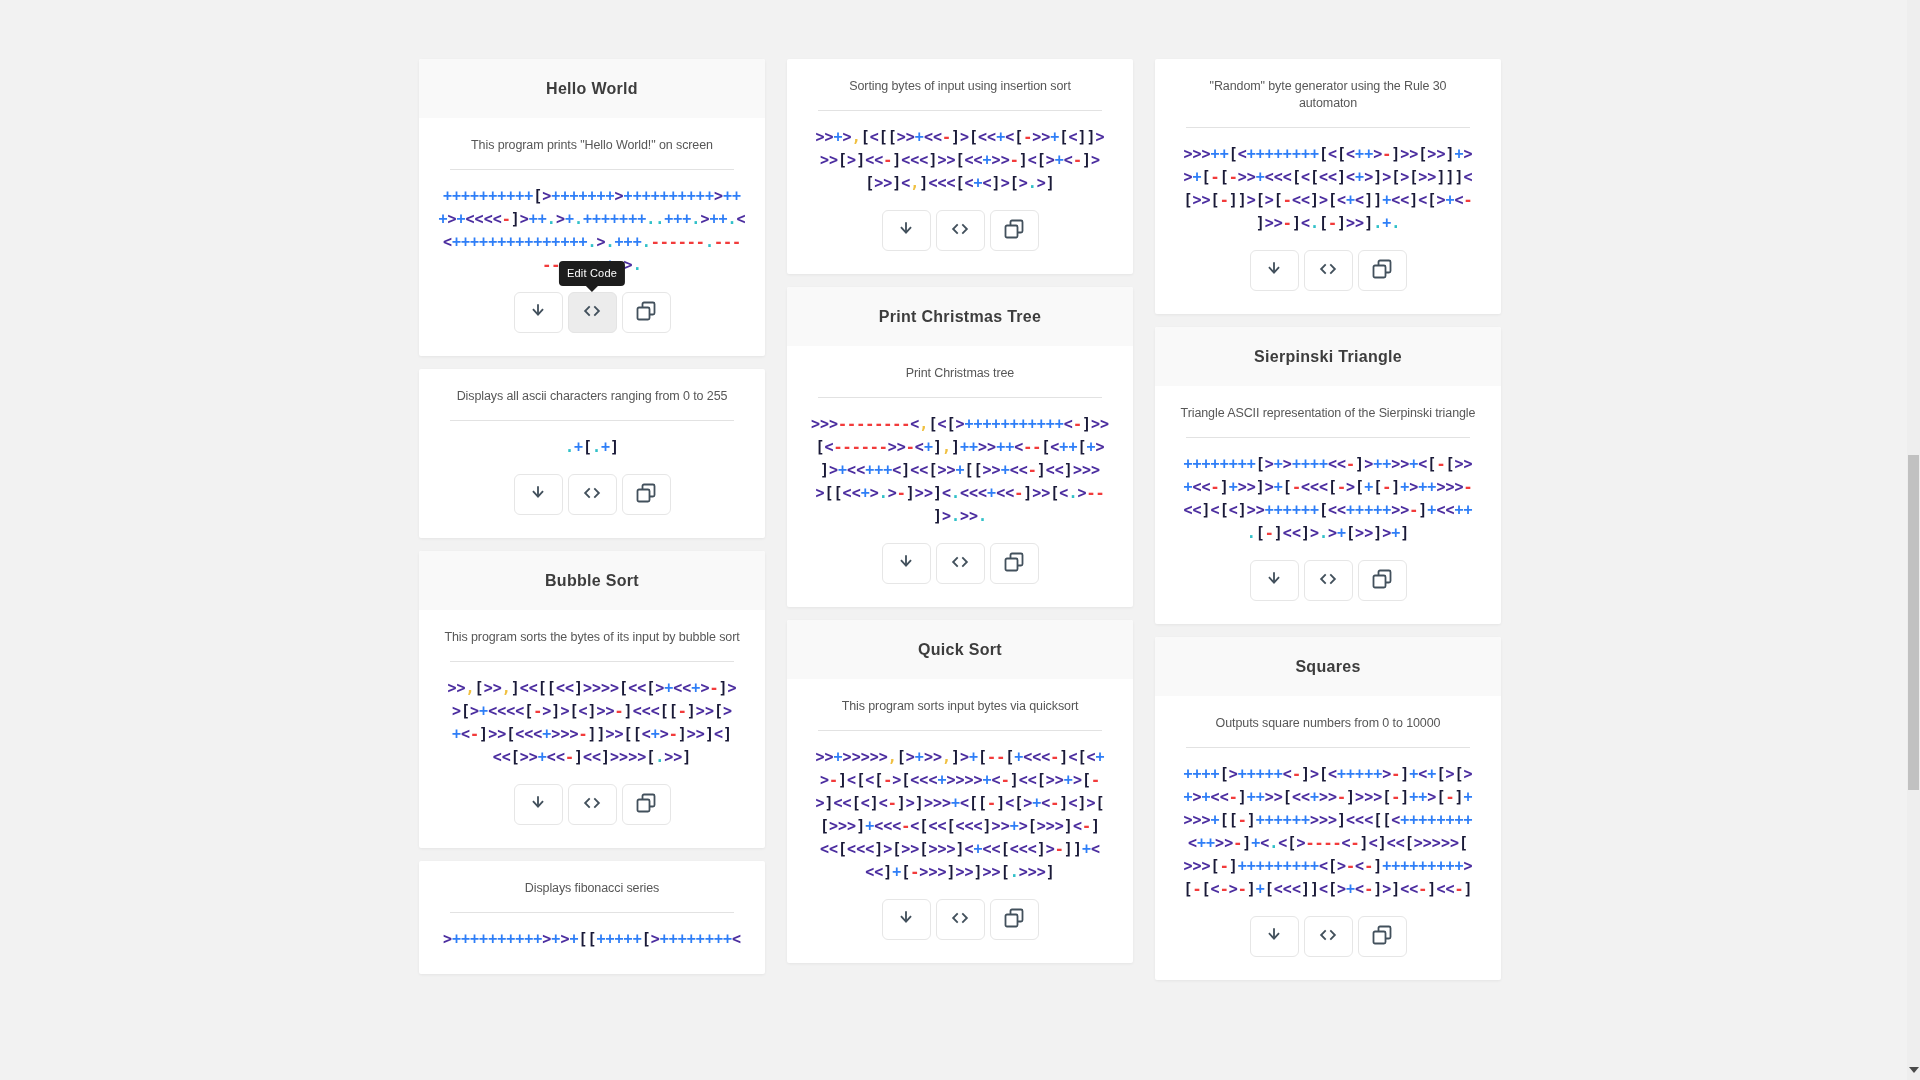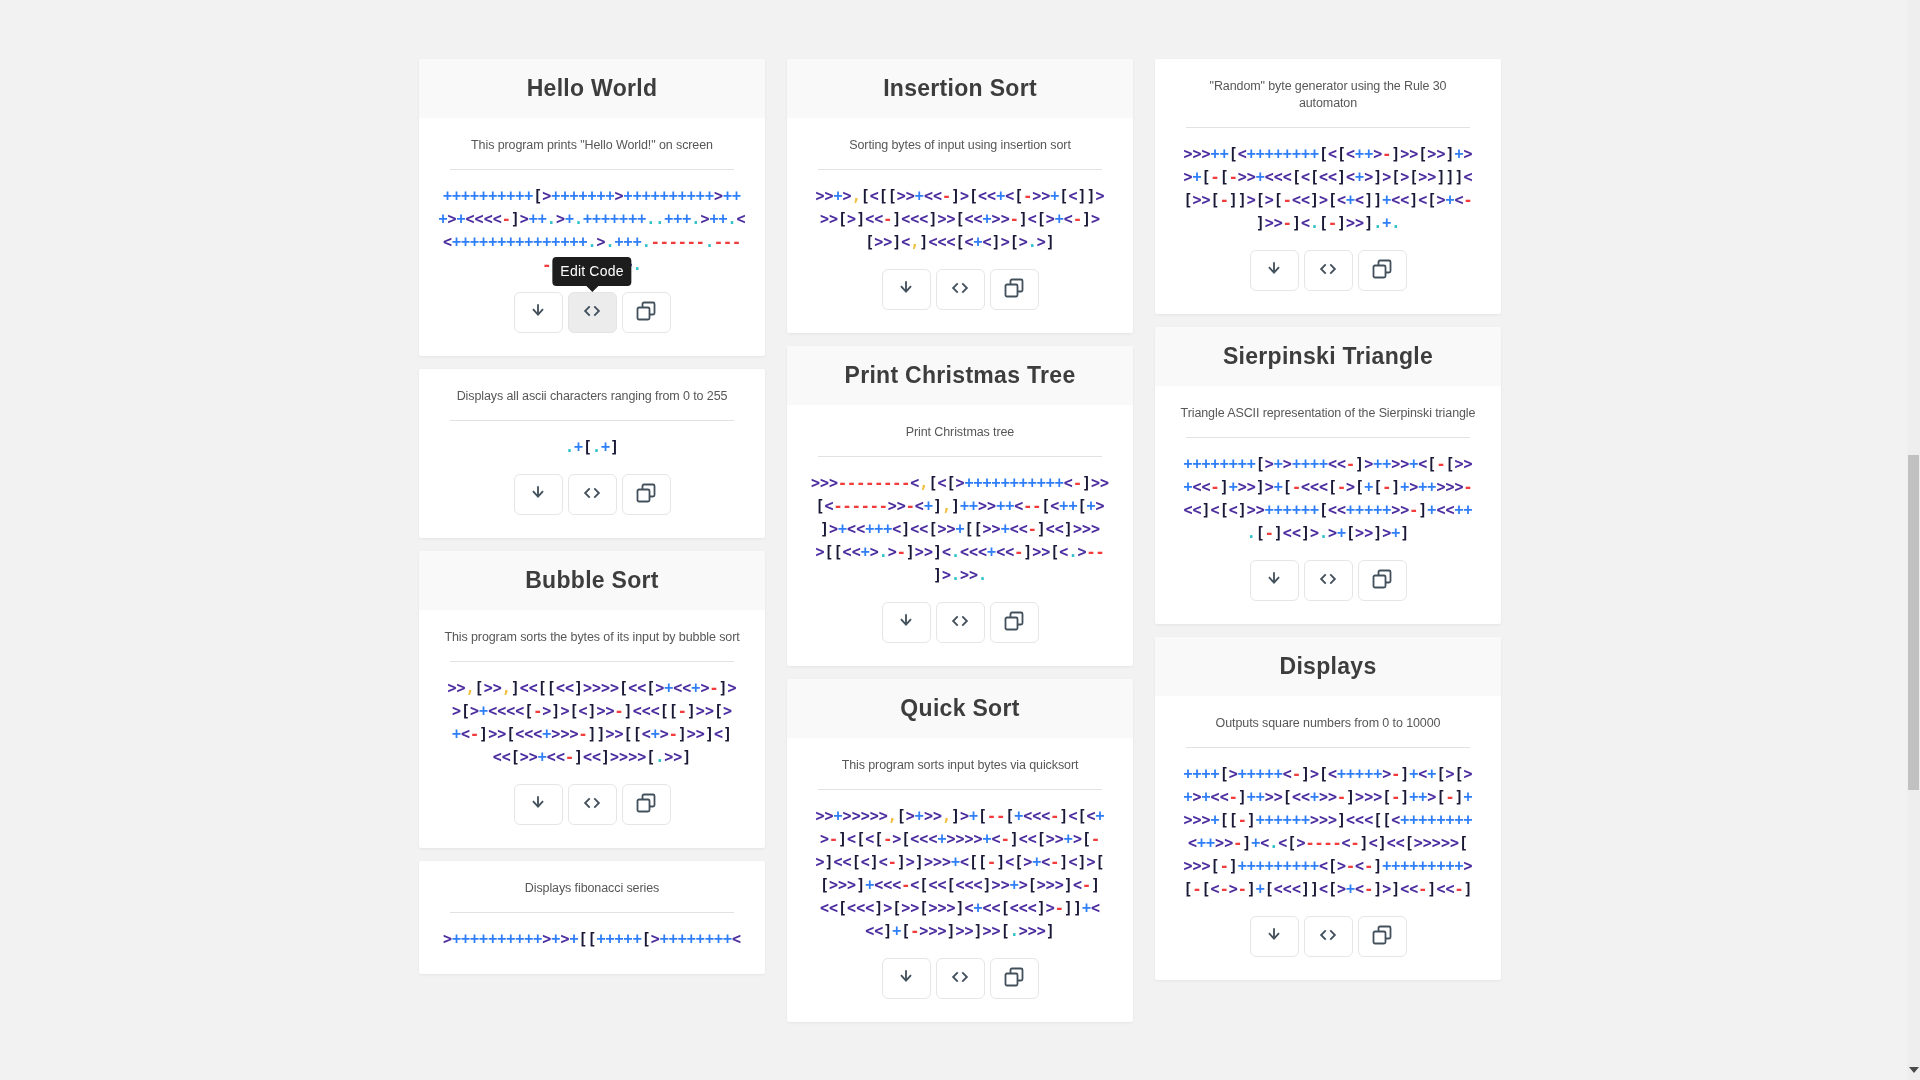--- a/index.html
+++ b/index.html
@@ -32,21 +32,21 @@
   .card-header {
     background: var(--header_bg, #f9f9f9);
     height: 59px;
     display: flex;
     align-items: center;
     justify-content: center;
     border-radius: 2px 2px 0 0;
   }
   .card-title {
     margin: 0;
-    font-size: 23px;
+    font-size: 16px;
     font-weight: 600;
     color: #3d3d3d;
     letter-spacing: 0.3px;
   }
   .card-body {
     padding: 19px 16px 23px;
     text-align: center;
   }
   .desc {
     margin: 0 auto;
@@ -98,21 +98,21 @@
     background: #ececec;
     border-color: #e4e4e4;
   }
   .tooltip {
     position: absolute;
     bottom: 47px;
     left: 50%;
     transform: translateX(-50%);
     background: var(--tooltip_bg, #1d1d1d);
     color: #fff;
-    font-size: 14px;
+    font-size: 11px;
     letter-spacing: 0.2px;
     padding: 6px 8px 7px;
     border-radius: 4px;
     white-space: nowrap;
     z-index: 5;
   }
   .tooltip::after {
     content: "";
     position: absolute;
     top: 100%;
@@ -280,23 +280,20 @@
             <div class="code-line"><span class="c-ptr">&gt;</span><span class="c-plus">+</span><span class="c-plus">+</span><span class="c-plus">+</span><span class="c-plus">+</span><span class="c-plus">+</span><span class="c-plus">+</span><span class="c-plus">+</span><span class="c-plus">+</span><span class="c-plus">+</span><span class="c-plus">+</span><span class="c-ptr">&gt;</span><span class="c-plus">+</span><span class="c-ptr">&gt;</span><span class="c-plus">+</span><span class="c-br">[</span><span class="c-br">[</span><span class="c-plus">+</span><span class="c-plus">+</span><span class="c-plus">+</span><span class="c-plus">+</span><span class="c-plus">+</span><span class="c-br">[</span><span class="c-ptr">&gt;</span><span class="c-plus">+</span><span class="c-plus">+</span><span class="c-plus">+</span><span class="c-plus">+</span><span class="c-plus">+</span><span class="c-plus">+</span><span class="c-plus">+</span><span class="c-plus">+</span><span class="c-ptr">&lt;</span></div>
           </div>
       </div>
     </section>
 
   </div>
 
   <div class="col">
 
     <section class="card">
-      <header class="card-header">
-        <h2 class="card-title">Insertion Sort</h2>
-      </header>
       <div class="card-body">
         <p class="desc">Sorting bytes of input using insertion sort</p>
         <hr class="divider">
         <div class="code">
             <div class="code-line"><span class="c-ptr">&gt;</span><span class="c-ptr">&gt;</span><span class="c-plus">+</span><span class="c-ptr">&gt;</span><span class="c-comma">,</span><span class="c-br">[</span><span class="c-ptr">&lt;</span><span class="c-br">[</span><span class="c-br">[</span><span class="c-ptr">&gt;</span><span class="c-ptr">&gt;</span><span class="c-plus">+</span><span class="c-ptr">&lt;</span><span class="c-ptr">&lt;</span><span class="c-minus">-</span><span class="c-br">]</span><span class="c-ptr">&gt;</span><span class="c-br">[</span><span class="c-ptr">&lt;</span><span class="c-ptr">&lt;</span><span class="c-plus">+</span><span class="c-ptr">&lt;</span><span class="c-br">[</span><span class="c-minus">-</span><span class="c-ptr">&gt;</span><span class="c-ptr">&gt;</span><span class="c-plus">+</span><span class="c-br">[</span><span class="c-ptr">&lt;</span><span class="c-br">]</span><span class="c-br">]</span><span class="c-ptr">&gt;</span></div>
             <div class="code-line"><span class="c-ptr">&gt;</span><span class="c-ptr">&gt;</span><span class="c-br">[</span><span class="c-ptr">&gt;</span><span class="c-br">]</span><span class="c-ptr">&lt;</span><span class="c-ptr">&lt;</span><span class="c-minus">-</span><span class="c-br">]</span><span class="c-ptr">&lt;</span><span class="c-ptr">&lt;</span><span class="c-ptr">&lt;</span><span class="c-br">]</span><span class="c-ptr">&gt;</span><span class="c-ptr">&gt;</span><span class="c-br">[</span><span class="c-ptr">&lt;</span><span class="c-ptr">&lt;</span><span class="c-plus">+</span><span class="c-ptr">&gt;</span><span class="c-ptr">&gt;</span><span class="c-minus">-</span><span class="c-br">]</span><span class="c-ptr">&lt;</span><span class="c-br">[</span><span class="c-ptr">&gt;</span><span class="c-plus">+</span><span class="c-ptr">&lt;</span><span class="c-minus">-</span><span class="c-br">]</span><span class="c-ptr">&gt;</span></div>
             <div class="code-line"><span class="c-br">[</span><span class="c-ptr">&gt;</span><span class="c-ptr">&gt;</span><span class="c-br">]</span><span class="c-ptr">&lt;</span><span class="c-comma">,</span><span class="c-br">]</span><span class="c-ptr">&lt;</span><span class="c-ptr">&lt;</span><span class="c-ptr">&lt;</span><span class="c-br">[</span><span class="c-ptr">&lt;</span><span class="c-plus">+</span><span class="c-ptr">&lt;</span><span class="c-br">]</span><span class="c-ptr">&gt;</span><span class="c-br">[</span><span class="c-ptr">&gt;</span><span class="c-dot">.</span><span class="c-ptr">&gt;</span><span class="c-br">]</span></div>
           </div>
         <div class="actions">
           <button class="btn">
@@ -494,21 +491,21 @@
                   <rect x="3.5" y="8.5" width="12" height="12" rx="1.5" fill="#ffffff"></rect>
                 </svg>
             </span>
           </button>
         </div>
       </div>
     </section>
 
     <section class="card">
       <header class="card-header">
-        <h2 class="card-title">Displays</h2>
+        <h2 class="card-title">Squares</h2>
       </header>
       <div class="card-body">
         <p class="desc">Outputs square numbers from 0 to 10000</p>
         <hr class="divider">
         <div class="code">
             <div class="code-line"><span class="c-plus">+</span><span class="c-plus">+</span><span class="c-plus">+</span><span class="c-plus">+</span><span class="c-br">[</span><span class="c-ptr">&gt;</span><span class="c-plus">+</span><span class="c-plus">+</span><span class="c-plus">+</span><span class="c-plus">+</span><span class="c-plus">+</span><span class="c-ptr">&lt;</span><span class="c-minus">-</span><span class="c-br">]</span><span class="c-ptr">&gt;</span><span class="c-br">[</span><span class="c-ptr">&lt;</span><span class="c-plus">+</span><span class="c-plus">+</span><span class="c-plus">+</span><span class="c-plus">+</span><span class="c-plus">+</span><span class="c-ptr">&gt;</span><span class="c-minus">-</span><span class="c-br">]</span><span class="c-plus">+</span><span class="c-ptr">&lt;</span><span class="c-plus">+</span><span class="c-br">[</span><span class="c-ptr">&gt;</span><span class="c-br">[</span><span class="c-ptr">&gt;</span></div>
             <div class="code-line"><span class="c-plus">+</span><span class="c-ptr">&gt;</span><span class="c-plus">+</span><span class="c-ptr">&lt;</span><span class="c-ptr">&lt;</span><span class="c-minus">-</span><span class="c-br">]</span><span class="c-plus">+</span><span class="c-plus">+</span><span class="c-ptr">&gt;</span><span class="c-ptr">&gt;</span><span class="c-br">[</span><span class="c-ptr">&lt;</span><span class="c-ptr">&lt;</span><span class="c-plus">+</span><span class="c-ptr">&gt;</span><span class="c-ptr">&gt;</span><span class="c-minus">-</span><span class="c-br">]</span><span class="c-ptr">&gt;</span><span class="c-ptr">&gt;</span><span class="c-ptr">&gt;</span><span class="c-br">[</span><span class="c-minus">-</span><span class="c-br">]</span><span class="c-plus">+</span><span class="c-plus">+</span><span class="c-ptr">&gt;</span><span class="c-br">[</span><span class="c-minus">-</span><span class="c-br">]</span><span class="c-plus">+</span></div>
             <div class="code-line"><span class="c-ptr">&gt;</span><span class="c-ptr">&gt;</span><span class="c-ptr">&gt;</span><span class="c-plus">+</span><span class="c-br">[</span><span class="c-br">[</span><span class="c-minus">-</span><span class="c-br">]</span><span class="c-plus">+</span><span class="c-plus">+</span><span class="c-plus">+</span><span class="c-plus">+</span><span class="c-plus">+</span><span class="c-plus">+</span><span class="c-ptr">&gt;</span><span class="c-ptr">&gt;</span><span class="c-ptr">&gt;</span><span class="c-br">]</span><span class="c-ptr">&lt;</span><span class="c-ptr">&lt;</span><span class="c-ptr">&lt;</span><span class="c-br">[</span><span class="c-br">[</span><span class="c-ptr">&lt;</span><span class="c-plus">+</span><span class="c-plus">+</span><span class="c-plus">+</span><span class="c-plus">+</span><span class="c-plus">+</span><span class="c-plus">+</span><span class="c-plus">+</span><span class="c-plus">+</span></div>
             <div class="code-line"><span class="c-ptr">&lt;</span><span class="c-plus">+</span><span class="c-plus">+</span><span class="c-ptr">&gt;</span><span class="c-ptr">&gt;</span><span class="c-minus">-</span><span class="c-br">]</span><span class="c-plus">+</span><span class="c-ptr">&lt;</span><span class="c-dot">.</span><span class="c-ptr">&lt;</span><span class="c-br">[</span><span class="c-ptr">&gt;</span><span class="c-minus">-</span><span class="c-minus">-</span><span class="c-minus">-</span><span class="c-minus">-</span><span class="c-ptr">&lt;</span><span class="c-minus">-</span><span class="c-br">]</span><span class="c-ptr">&lt;</span><span class="c-br">]</span><span class="c-ptr">&lt;</span><span class="c-ptr">&lt;</span><span class="c-br">[</span><span class="c-ptr">&gt;</span><span class="c-ptr">&gt;</span><span class="c-ptr">&gt;</span><span class="c-ptr">&gt;</span><span class="c-ptr">&gt;</span><span class="c-br">[</span></div>
             <div class="code-line"><span class="c-ptr">&gt;</span><span class="c-ptr">&gt;</span><span class="c-ptr">&gt;</span><span class="c-br">[</span><span class="c-minus">-</span><span class="c-br">]</span><span class="c-plus">+</span><span class="c-plus">+</span><span class="c-plus">+</span><span class="c-plus">+</span><span class="c-plus">+</span><span class="c-plus">+</span><span class="c-plus">+</span><span class="c-plus">+</span><span class="c-plus">+</span><span class="c-ptr">&lt;</span><span class="c-br">[</span><span class="c-ptr">&gt;</span><span class="c-minus">-</span><span class="c-ptr">&lt;</span><span class="c-minus">-</span><span class="c-br">]</span><span class="c-plus">+</span><span class="c-plus">+</span><span class="c-plus">+</span><span class="c-plus">+</span><span class="c-plus">+</span><span class="c-plus">+</span><span class="c-plus">+</span><span class="c-plus">+</span><span class="c-plus">+</span><span class="c-ptr">&gt;</span></div>

